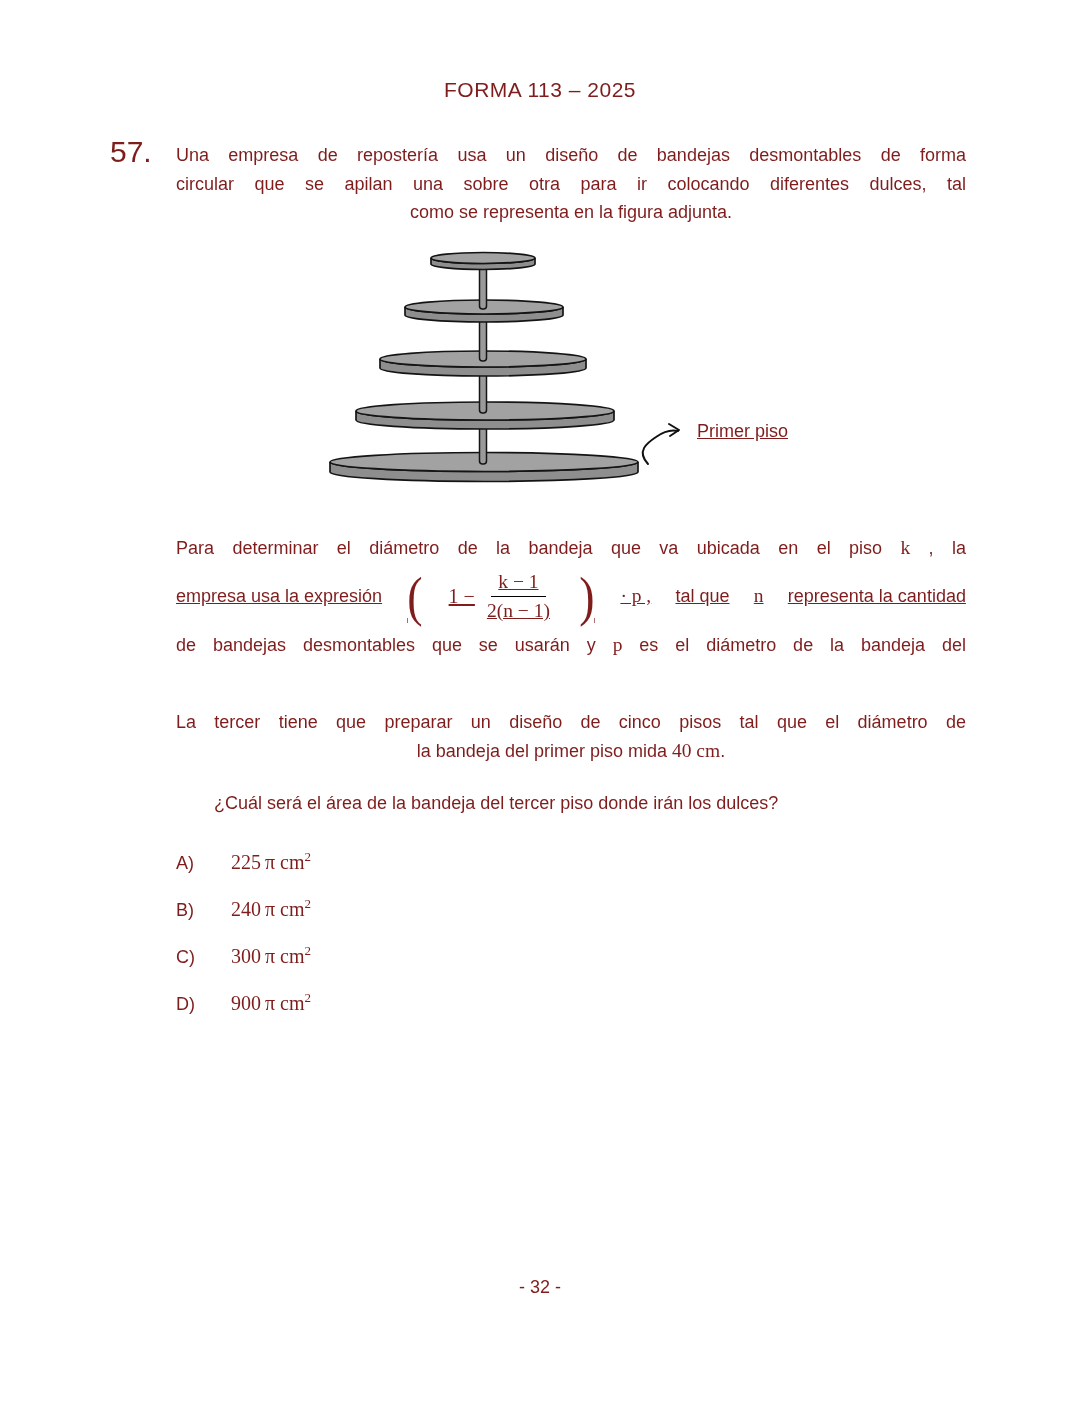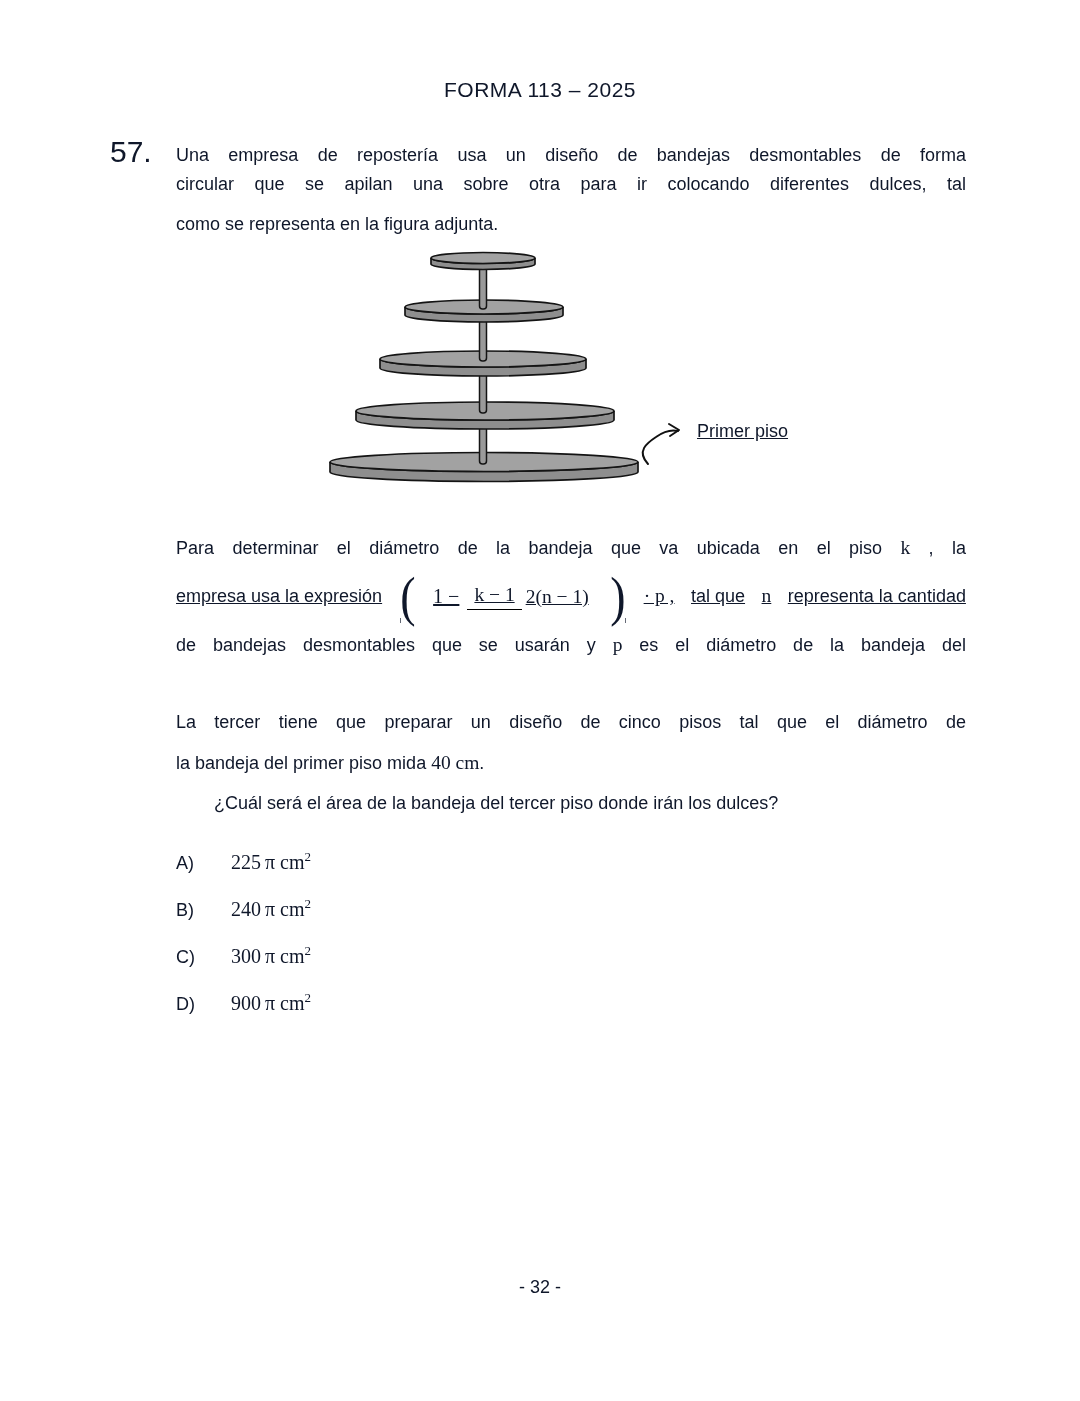--- a/index.html
+++ b/index.html
@@ -1,43 +1,43 @@
 <!DOCTYPE html>
 <html><head>
 <meta charset="utf-8">
 <style>
   html,body{margin:0;padding:0;background:#fff;}
   .page{position:relative;width:1080px;height:1401px;background:#ffffff;
-        font-family:"Liberation Sans",sans-serif;color:#0f172a;overflow:hidden;}
+        font-family:"Liberation Sans",sans-serif;color:#7f1d1d;overflow:hidden;}
 
   .title{position:absolute;top:78px;left:0;width:1080px;text-align:center;
          font-size:21px;letter-spacing:.5px;}
 
   .qnum{position:absolute;left:110px;top:135px;font-size:30px;}
 
   .block{position:absolute;left:176px;width:790px;font-size:18px;line-height:28.5px;}
   .p1{top:141px;}
   .p2{top:534px;}
   .p3{top:708px;}
   .prompt{top:789px;margin-left:38px;}
 
   .jline{text-align:justify;text-align-last:justify;}
-  .lline{text-align:left;margin-top:12px;}
+  .lline{text-align:center;}
 
   .mv{font-family:"Liberation Serif",serif;font-size:19.5px;}
 
   
   .fline{display:flex;align-items:center;justify-content:space-between;
          height:68px;width:790px;text-decoration:underline;}
   .bigparen{font-family:"Liberation Serif",serif;font-size:54px;line-height:1;
             font-weight:400;transform:scaleX(.85);}
   .expr{display:flex;align-items:center;font-family:"Liberation Serif",serif;
         font-size:20px;}
   .lead{margin-right:8px;}
-  .frac{display:inline-flex;flex-direction:row;align-items:center;
+  .frac{display:inline-flex;flex-direction:column;align-items:center;
         font-size:19.5px;line-height:1.25;}
   .num{padding:0 7px 2px 7px;border-bottom:1.6px solid #000;}
   .den{padding:2px 4px 0 4px;}
   .mdot{font-family:"Liberation Serif",serif;font-size:19.5px;}
 
   
   .fig-svg{position:absolute;left:320px;top:244px;}
   .fig-label{position:absolute;left:697px;top:421px;font-size:18px;text-decoration:underline;}
 
   

